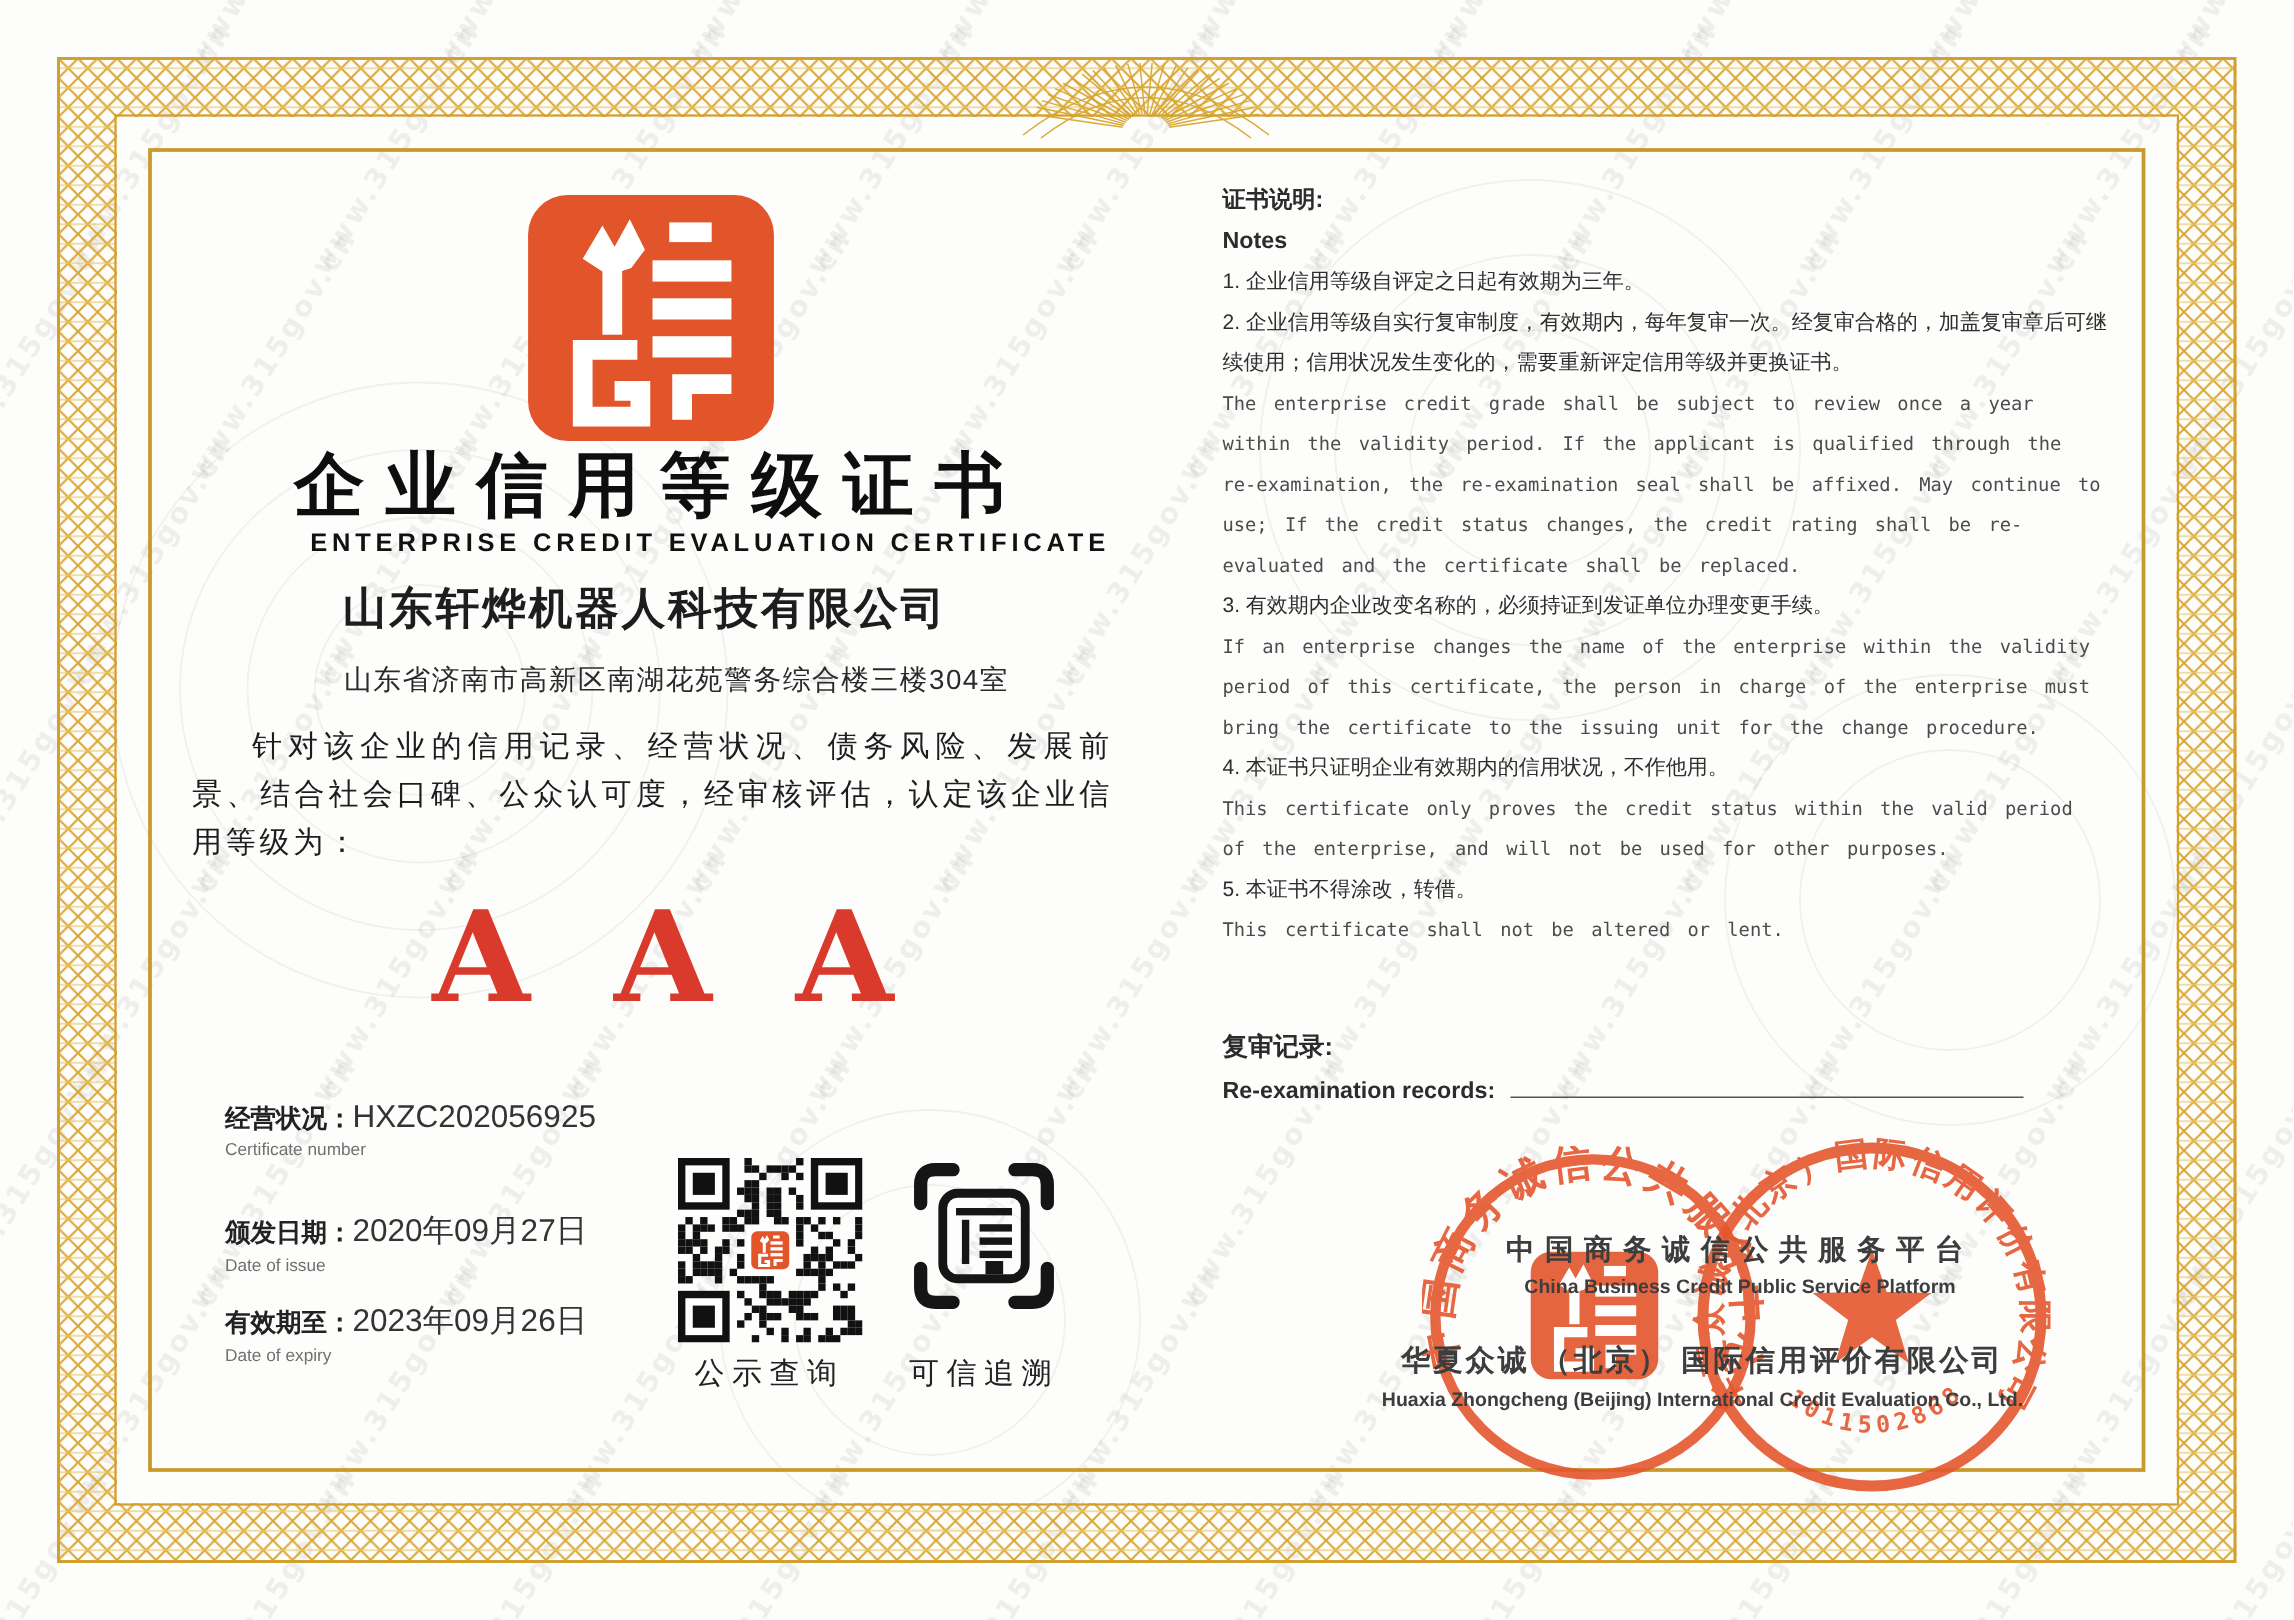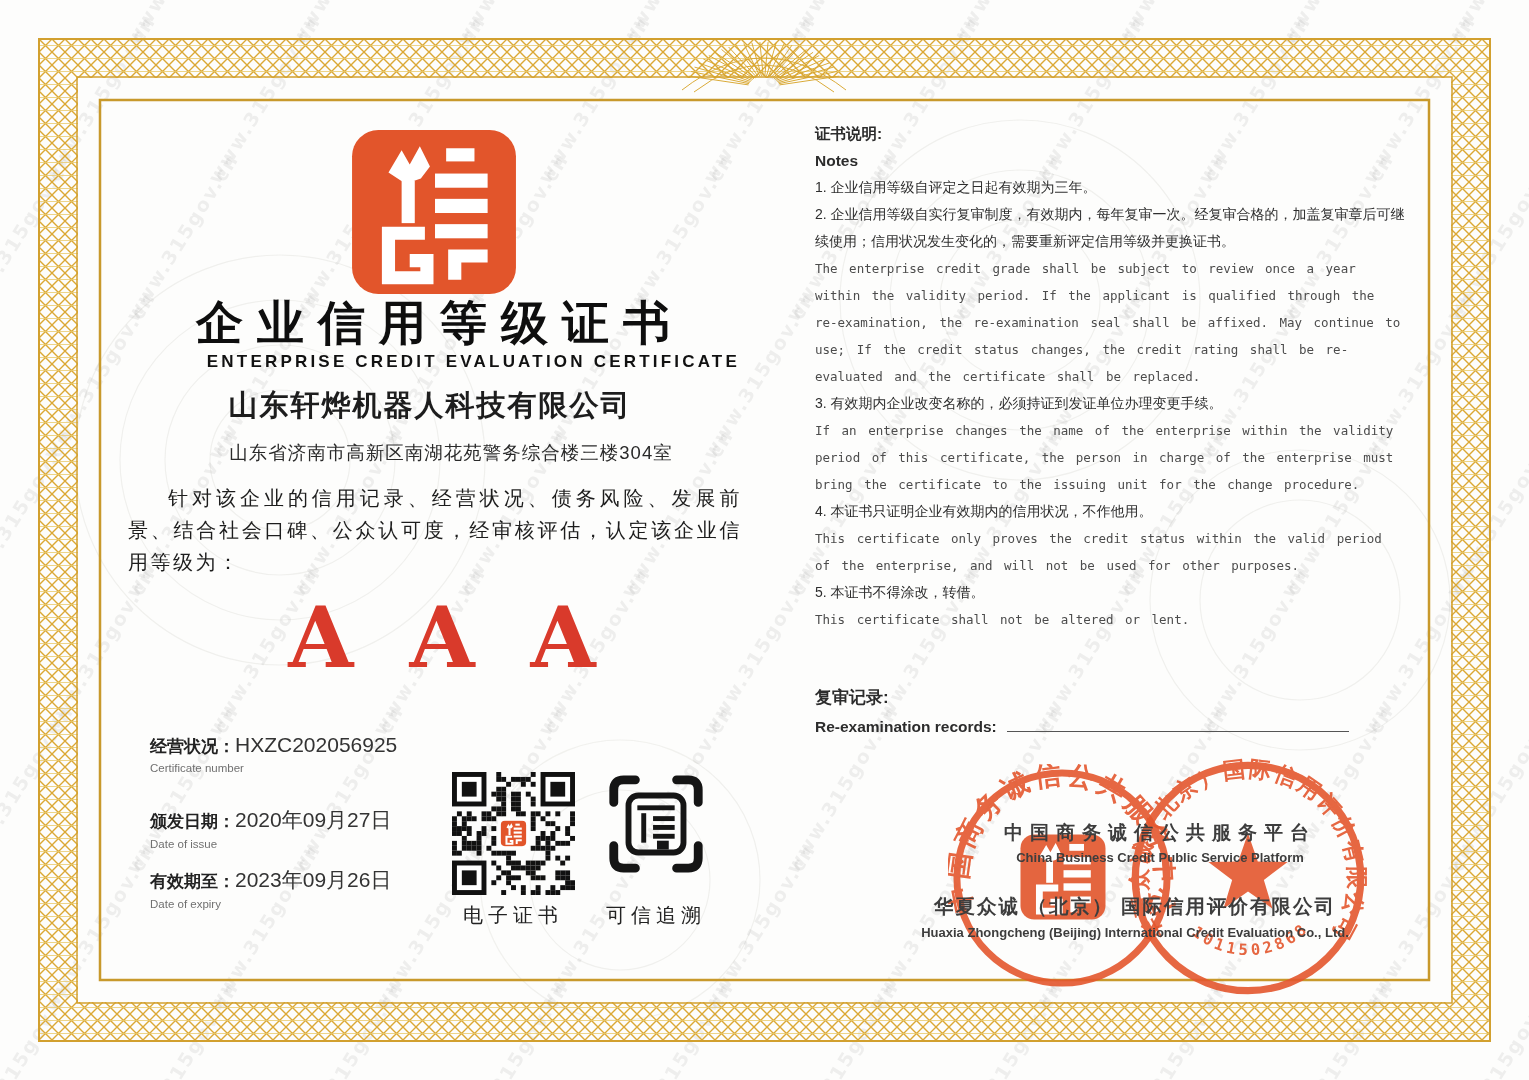--- a/index.html
+++ b/index.html
@@ -416,21 +416,21 @@
         <rect x="9.8" y="9.8" width="14.700000000000001" height="14.700000000000001" fill="#111"></rect>
         <rect x="88.2" y="0" width="34.300000000000004" height="34.300000000000004" fill="#111"></rect>
         <rect x="93.10000000000001" y="4.9" width="24.5" height="24.5" fill="#fff"></rect>
         <rect x="98" y="9.8" width="14.700000000000001" height="14.700000000000001" fill="#111"></rect>
         <rect x="0" y="88.2" width="34.300000000000004" height="34.300000000000004" fill="#111"></rect>
         <rect x="4.9" y="93.10000000000001" width="24.5" height="24.5" fill="#fff"></rect>
         <rect x="9.8" y="98" width="14.700000000000001" height="14.700000000000001" fill="#111"></rect>
         <rect x="45.57000000000001" y="45.57000000000001" width="31.360000000000003" height="31.360000000000003" fill="#fff"></rect>
         <use href="#xinlogo" x="48.02000000000001" y="48.02000000000001" width="26.460000000000004" height="26.460000000000004"></use>
       </svg>
-    <div class="abs mark-label" style="left:440px;top:902px;width:146px;">电子证书</div>
+    <div class="abs mark-label" style="left:440px;top:902px;width:146px;">公示查询</div>
 
     <svg class="abs" style="left:602px;top:770px;" width="108" height="108" viewBox="0 0 110 110">
       <g stroke="#151515" stroke-width="9" fill="none" stroke-linecap="round">
         <path d="M34,10 H22 Q12,10 12,20 V33"></path>
         <path d="M76,10 H88 Q98,10 98,20 V33"></path>
         <path d="M34,100 H22 Q12,100 12,90 V77"></path>
         <path d="M76,100 H88 Q98,100 98,90 V77"></path>
       </g>
       <rect x="27" y="26" width="56" height="58" rx="10" fill="none" stroke="#151515" stroke-width="6"></rect>
       <g fill="#151515">

